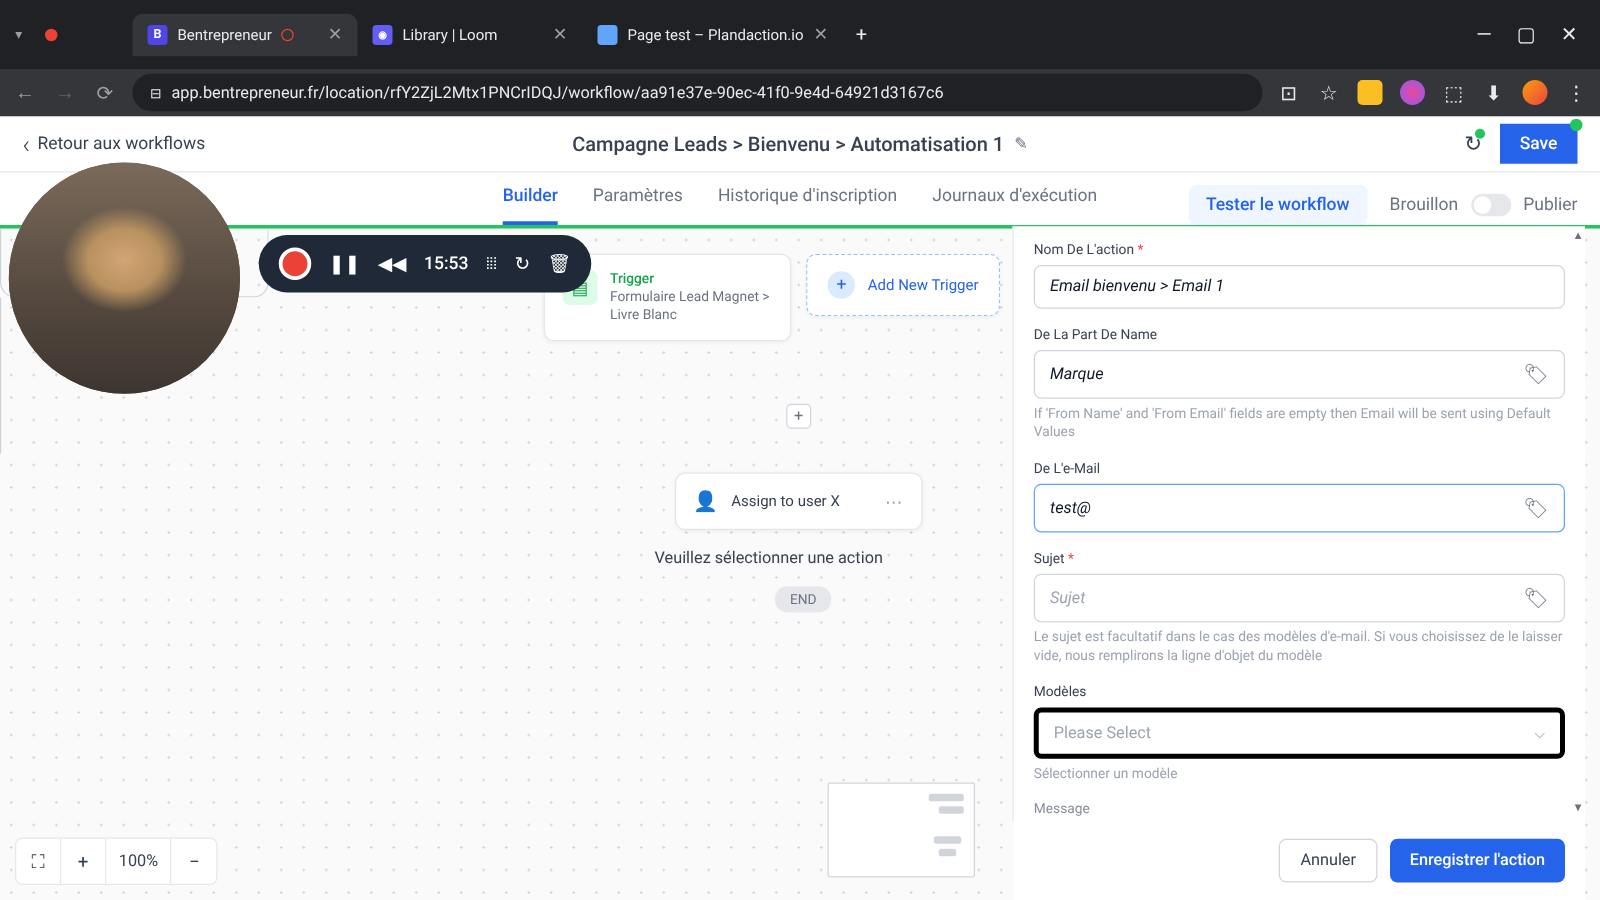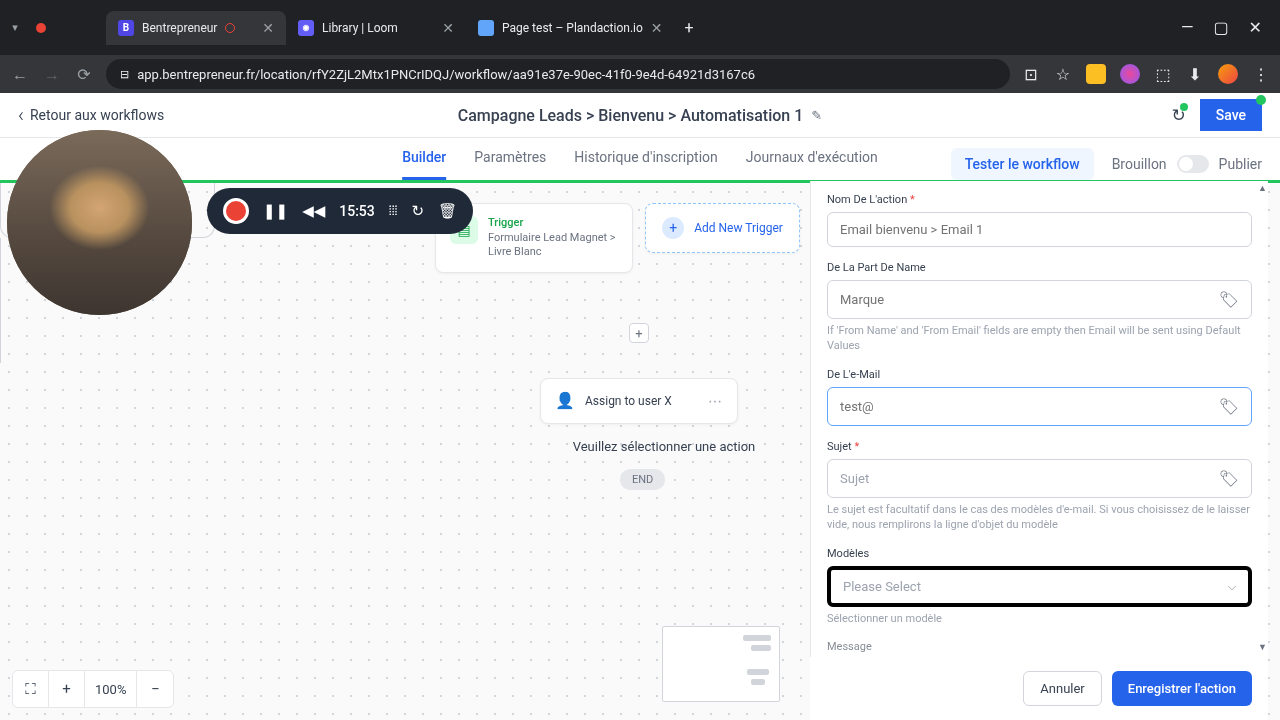--- a/index.html
+++ b/index.html
@@ -63,33 +63,33 @@
 .conn-box { left: 533px; top: 70px; width: 215px; height: 55px; border: 1.5px solid #d1d5db; border-top: none; border-radius: 0 0 12px 12px; }
 .conn-v2 { left: 639px; top: 125px; width: 0; height: 70px; border-left: 1.5px solid #d1d5db; }
 .conn-v3 { left: 639px; top: 236px; width: 0; height: 55px; border-left: 1.5px solid #d1d5db; }
 .plus-node { position: absolute; left: 629px; top: 140px; width: 20px; height: 20px; border: 1.5px solid #d1d5db; border-radius: 4px; background: #fff; display: flex; align-items: center; justify-content: center; color: #6b7280; font-size: 13px; }
 
 .assign-node { left: 540px; top: 195px; width: 198px; padding: 12px 14px; display: flex; align-items: center; gap: 10px; }
 .assign-icon { width: 20px; height: 20px; color: #2563eb; }
 .assign-text { font-size: 12px; color: #374151; }
 .assign-menu { margin-left: auto; color: #9ca3af; font-size: 14px; letter-spacing: 1px; }
 
-.select-action { position: absolute; left: 565px; top: 250px; width: 198px; text-align: center; font-size: 13px; color: #374151; padding: 6px 0; }
+.select-action { position: absolute; left: 516px; top: 250px; width: 198px; text-align: center; font-size: 13px; color: #374151; padding: 6px 0; }
 .end-node { position: absolute; left: 620px; top: 286px; background: #e5e7eb; color: #6b7280; font-size: 11px; padding: 4px 12px; border-radius: 10px; }
 
 
 .right-panel { position: absolute; right: 12px; top: -2px; bottom: 0; width: 458px; background: #fff; padding: 0 16px; overflow: hidden; border-left: 1px solid #e5e7eb; }
 .scrollbar-up { position: absolute; right: 1px; top: 2px; color: #6b7280; font-size: 9px; }
 .scrollbar-down { position: absolute; right: 1px; bottom: 68px; color: #6b7280; font-size: 9px; }
 .form-group { margin-bottom: 14px; }
 .form-label { font-size: 11px; color: #374151; margin-bottom: 6px; display: block; }
 .required { color: #ef4444; }
 .form-input { width: 100%; border: 1px solid #d1d5db; border-radius: 6px; padding: 9px 12px; font-size: 13px; color: #374151; display: flex; align-items: center; justify-content: space-between; }
 .form-input.focused { border-color: #60a5fa; }
-.form-input input { border: none; outline: none; flex: 1; font-size: 13px; color: #737373; }
+.form-input input { border: none; outline: none; flex: 1; font-size: 13px; color: #0f172a; font-style: italic; }
 .form-input input::placeholder { color: #9ca3af; }
 .tag-icon { color: #6b7280; font-size: 16px; }
 .help-text { font-size: 11px; color: #9ca3af; margin-top: 4px; line-height: 1.4; }
 .form-select { width: 100%; border: 4px solid #000000; border-radius: 6px; padding: 9px 12px; font-size: 13px; color: #9ca3af; display: flex; justify-content: space-between; align-items: center; }
 
 .panel-footer { position: absolute; bottom: 0; right: 12px; width: 458px; background: #fff; padding: 14px 16px; display: flex; justify-content: flex-end; gap: 10px; }
 .btn-cancel { background: #fff; border: 1px solid #d1d5db; color: #374151; border-radius: 6px; padding: 9px 16px; font-size: 13px; }
 .btn-primary { background: #2563eb; color: #fff; border: none; border-radius: 6px; padding: 9px 16px; font-size: 13px; font-weight: 500; }
 
 

